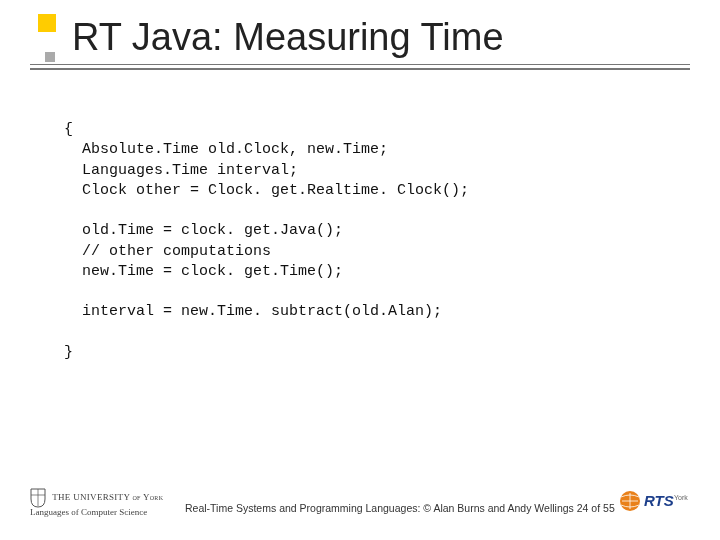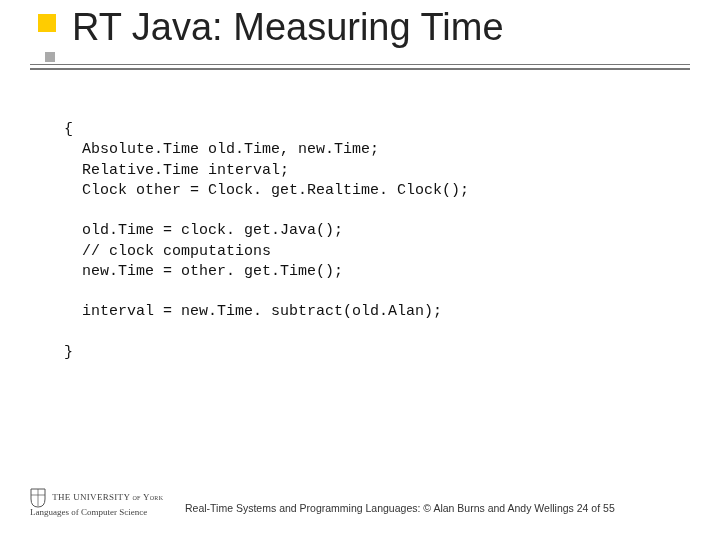--- a/index.html
+++ b/index.html
@@ -15,21 +15,21 @@
     position: absolute;
     top: 14px;
     left: 38px;
     width: 18px;
     height: 18px;
     background: #ffcc00;
     z-index: 2;
   }
   .slide-title {
     position: absolute;
-    top: 6px;
+    top: 16px;
     left: 72px;
     font-size: 38px;
     font-weight: normal;
     font-family: Verdana, "Trebuchet MS", sans-serif;
     color: #222;
     z-index: 3;
   }
   .line1 {
     position: absolute;
     top: 64px;
@@ -107,36 +107,47 @@
 </head>
 <body>
 
 <div class="yellow-box"></div>
 <div class="gray-box"></div>
 <div class="slide-title">RT Java: Measuring Time</div>
 <div class="line1"></div>
 <div class="line2"></div>
 
 <div class="code-block"><span>{</span>
-<span>  Absolute.Time old.Time, new.Time;</span>
-<span>  Relative.Time interval;</span>
+<span>  Absolute.Time old.Clock, new.Time;</span>
+<span>  Languages.Time interval;</span>
 <span>  Clock other = Clock. get.Realtime. Clock();</span>
 <span></span>
 <span>  old.Time = clock. get.Java();</span>
-<span>  // clock computations</span>
-<span>  new.Time = other. get.Time();</span>
+<span>  // other computations</span>
+<span>  new.Time = clock. get.Time();</span>
 <span></span>
 <span>  interval = new.Time. subtract(old.Alan);</span>
 <span></span>
 <span>}</span></div>
 
 <div class="footer">
   <div class="univ-logo">
     <svg class="shield" width="16" height="20" viewBox="0 0 16 20">
       <path d="M1 1 h14 v10 q0 8 -7 8 q-7 0 -7 -8 z" fill="none" stroke="#555" stroke-width="1"></path>
       <line x1="1" y1="7" x2="15" y2="7" stroke="#555" stroke-width="0.7"></line>
       <line x1="8" y1="1" x2="8" y2="18" stroke="#555" stroke-width="0.7"></line>
     </svg>
     <span class="univ-name">THE UNIVERSITY of York</span><br>
     <span>Languages of Computer Science</span>
   </div>
   <div class="footer-text">Real-Time Systems and Programming Languages: © Alan Burns and Andy Wellings 24 of 55</div>
+  <div class="rts-logo">
+    <svg width="72" height="30" viewBox="0 0 72 30">
+      <circle cx="12" cy="15" r="10" fill="#e9811a"></circle>
+      <line x1="4" y1="15" x2="20" y2="15" stroke="#fff" stroke-width="0.8"></line>
+      <line x1="12" y1="7" x2="12" y2="23" stroke="#fff" stroke-width="0.8"></line>
+      <path d="M3 11 q9 -4 18 0" stroke="#fff" stroke-width="0.8" fill="none"></path>
+      <path d="M3 19 q9 4 18 0" stroke="#fff" stroke-width="0.8" fill="none"></path>
+      <text x="26" y="20" font-family="Arial" font-size="15" font-weight="bold" font-style="italic" fill="#1d3f8b">RTS</text>
+      <text x="56" y="14" font-family="Arial" font-size="7" fill="#666">York</text>
+    </svg>
+  </div>
 </div>
 
 </body></html>

